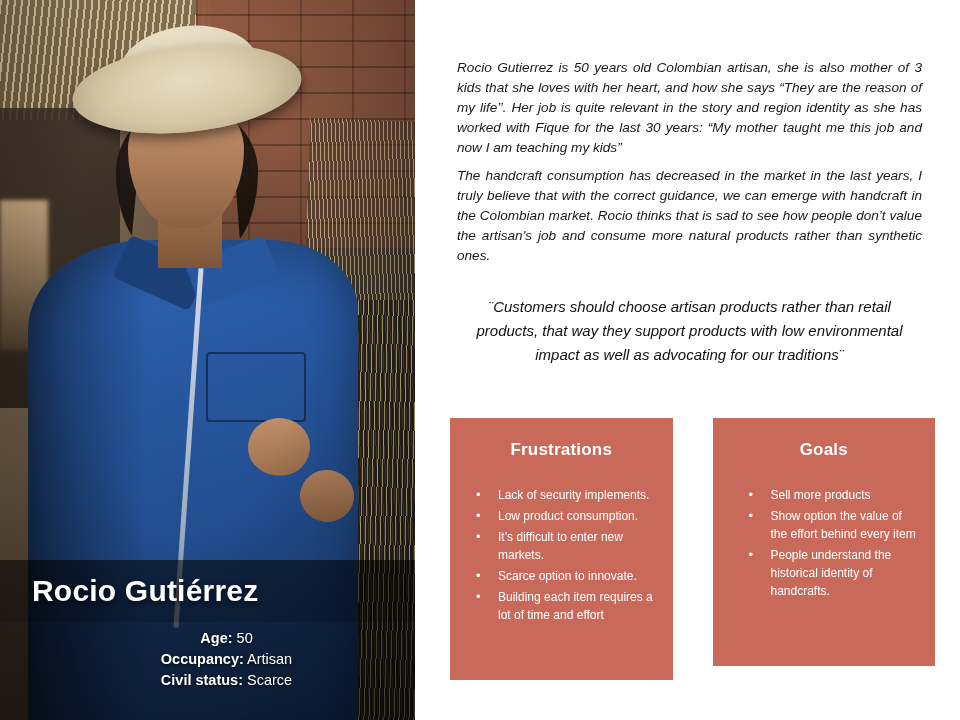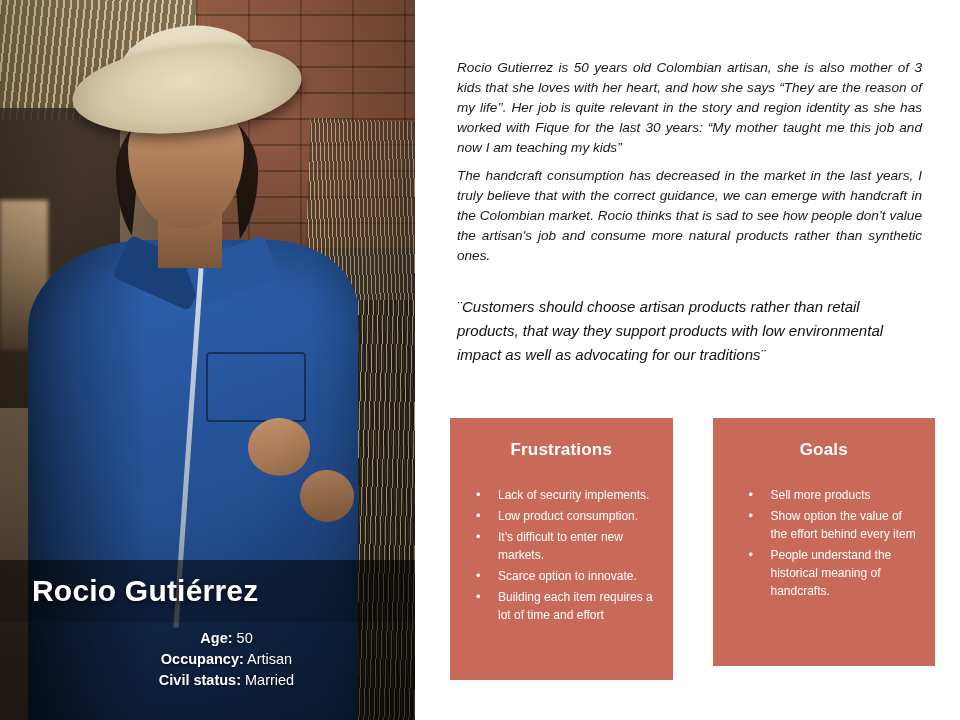--- a/index.html
+++ b/index.html
@@ -243,20 +243,21 @@
   #para2 { top: 152px; }
 
   .quote {
     position: absolute;
     left: 17px;
     top: 295px;
     width: 465px;
     font-style: italic;
     font-size: 15px;
     line-height: 24px;
+    text-align: center;
     color: #111111;
   }
 
   .cards {
     position: absolute;
     left: 10px;
     top: 418px;
     width: 485px;
     display: flex;
     gap: 40px;
@@ -334,21 +335,21 @@
       <div class="meta-line">
         <b>Age:</b>
         <span>50</span>
       </div>
       <div class="meta-line">
         <b>Occupancy:</b>
         <span>Artisan</span>
       </div>
       <div class="meta-line">
         <b>Civil status:</b>
-        <span>Married</span>
+        <span>Scarce</span>
       </div>
     </div>
   </div>
 
   <div class="content">
     <p class="para" id="para1">Rocio Gutierrez is 50 years old Colombian artisan, she is also mother of 3 kids that she loves with her heart, and how she says “They are the reason of my life’’. Her job is quite relevant in the story and region identity as she has worked with Fique for the last 30 years: “My mother taught me this job and now I am teaching my kids”</p>
     <p class="para" id="para2">The handcraft consumption has decreased in the market in the last years, I truly believe that with the correct guidance, we can emerge with handcraft in the Colombian market. Rocio thinks that is sad to see how people don’t value the artisan's job and consume more natural products rather than synthetic ones.</p>
 
     <div class="quote">¨Customers should choose artisan products rather than retail products, that way they support products with low environmental impact as well as advocating for our traditions¨</div>
 
@@ -362,19 +363,19 @@
           <li>Scarce option to innovate.</li>
           <li>Building each item requires a lot of time and effort</li>
         </ul>
       </div>
 
       <div class="card goals">
         <h3>Goals</h3>
         <ul>
           <li>Sell more products</li>
           <li>Show option the value of the effort behind every item</li>
-          <li>People understand the historical meaning of handcrafts.</li>
+          <li>People understand the historical identity of handcrafts.</li>
         </ul>
       </div>
     </div>
   </div>
 
 </div>
 
 </body></html>

